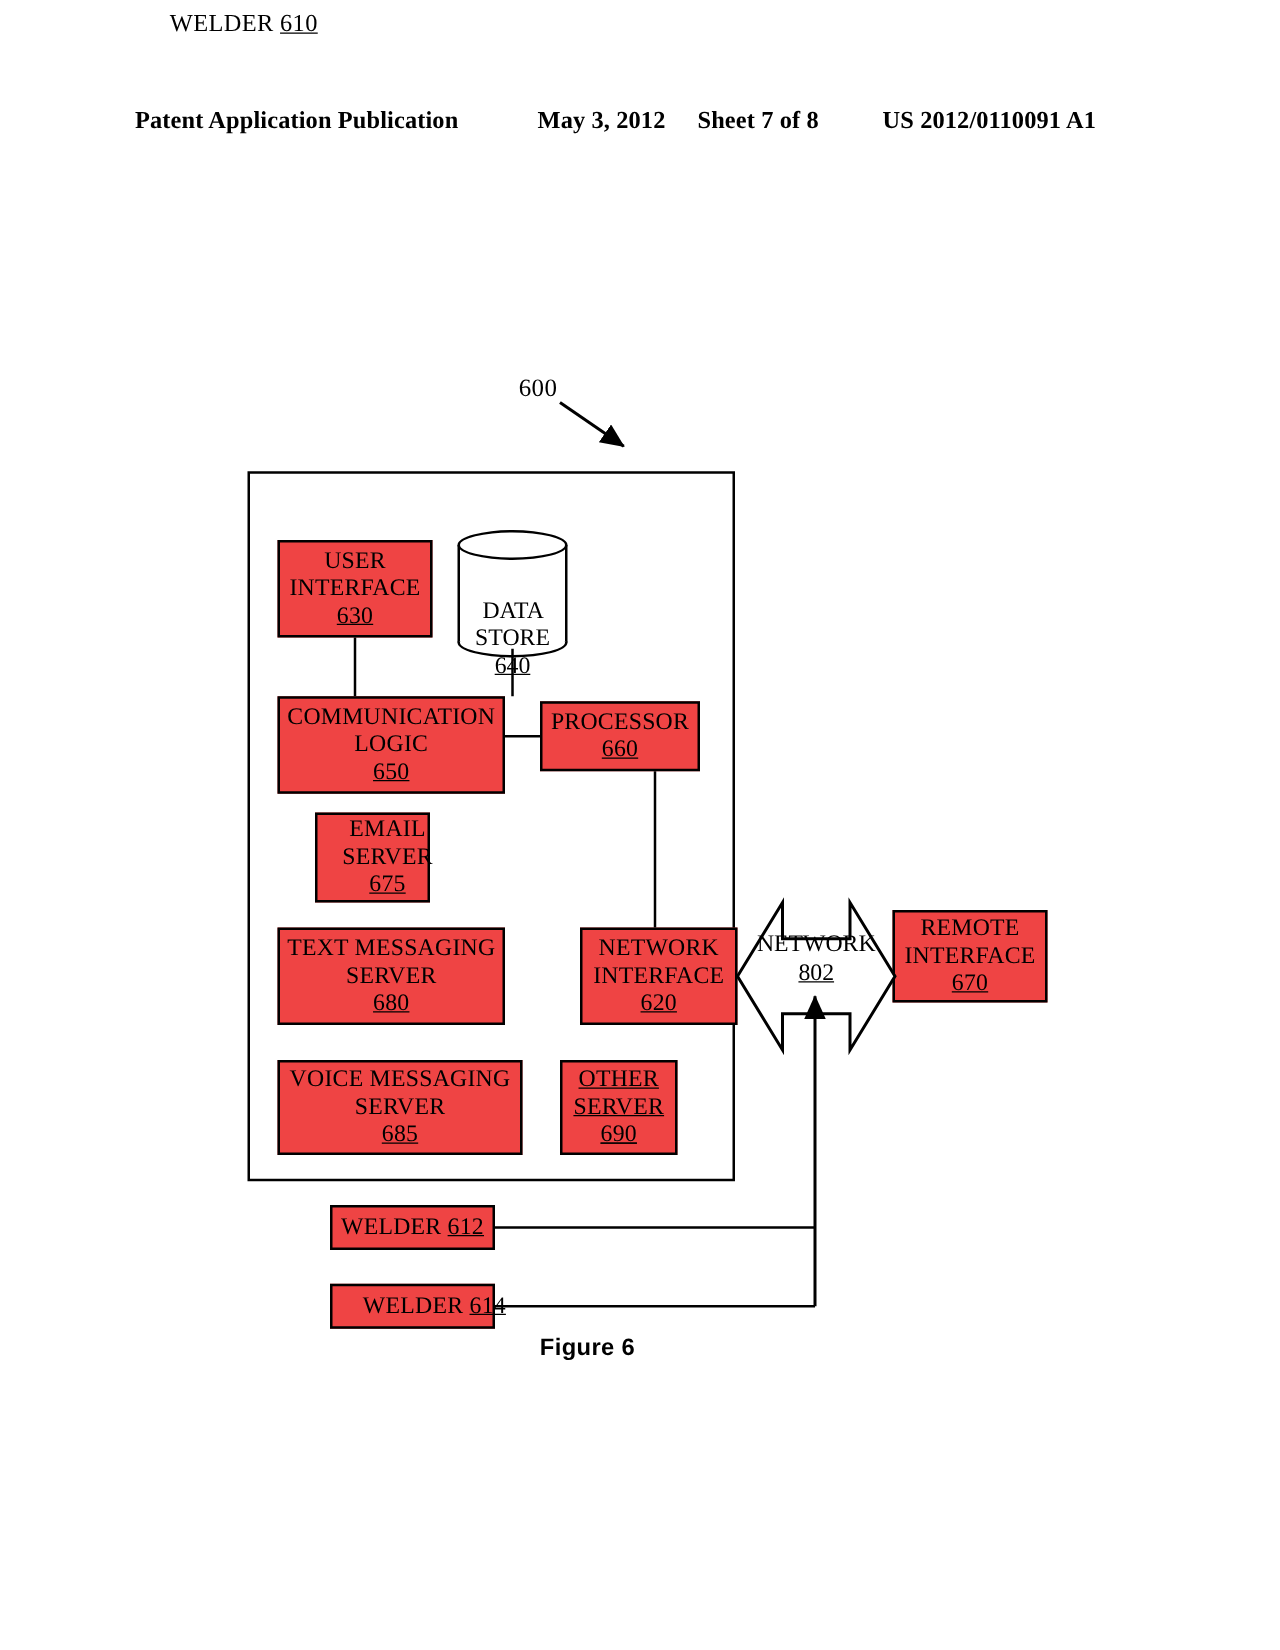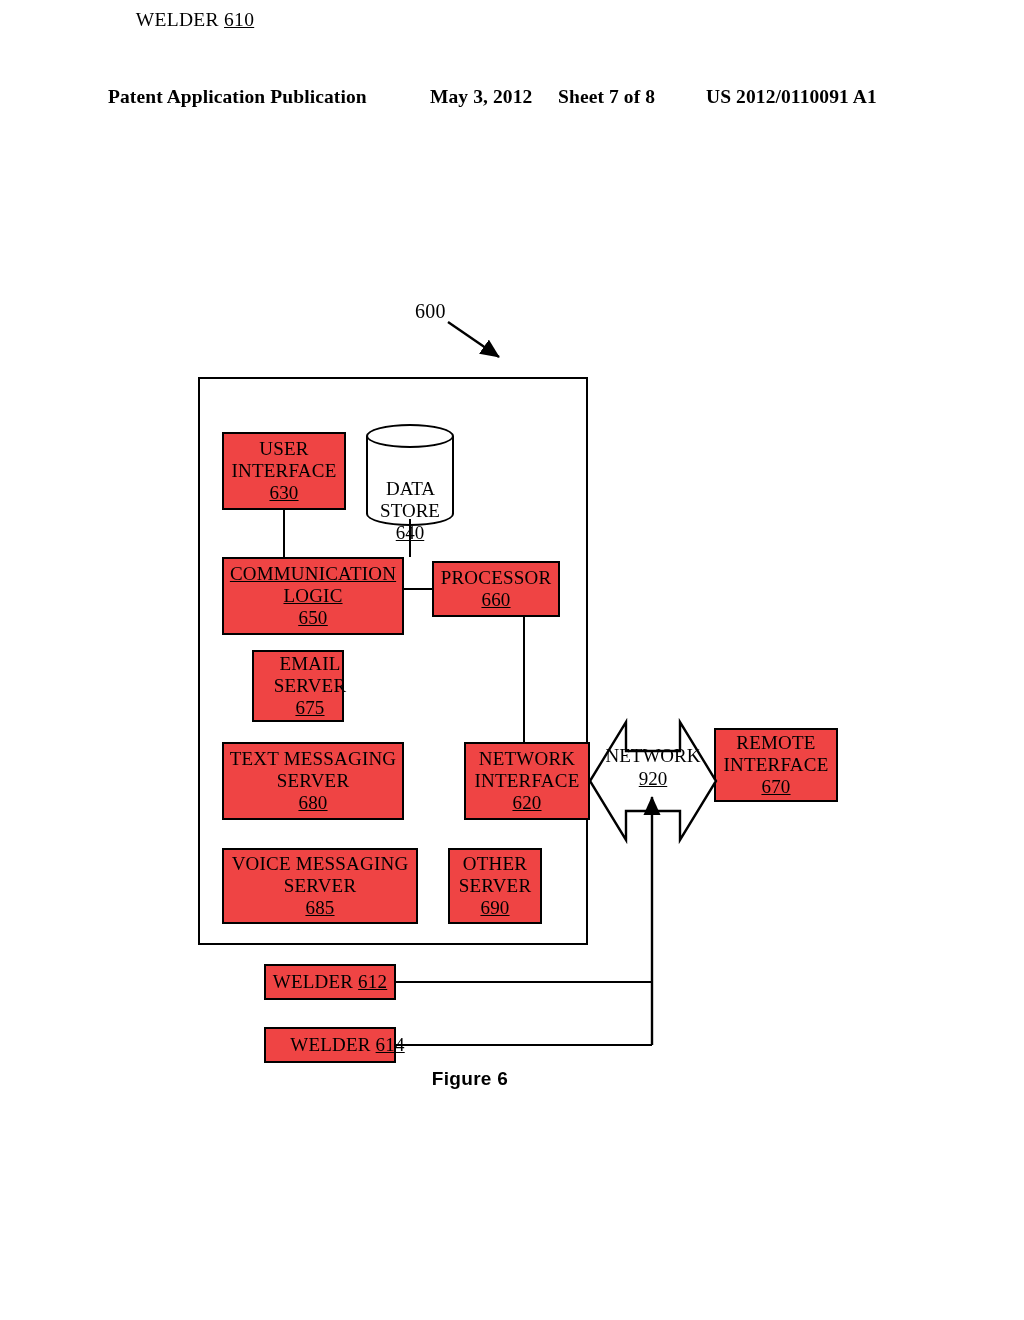--- a/index.html
+++ b/index.html
@@ -78,27 +78,27 @@
     left: 0;
     top: 9px;
     width: 390px;
     text-align: center;
     font-size: 19.5px;
     letter-spacing: 0.3px;
   }
 
   
   #box-user-interface { left: 222px; top: 432px;  width: 124px; height: 78px; }
-  #box-comm-logic     { left: 222px; top: 557px;  width: 182px; height: 78px; text-decoration: underline; }
+  #box-comm-logic     { left: 222px; top: 557px;  width: 182px; height: 78px; }
   #box-processor      { left: 432px; top: 561px;  width: 128px; height: 56px; }
   #box-email-server   { left: 252px; top: 650px;  width: 92px;  height: 72px; padding-left: 24px; }
   #box-text-server    { left: 222px; top: 742px;  width: 182px; height: 78px; }
   #box-network-iface  { left: 464px; top: 742px;  width: 126px; height: 78px; }
   #box-voice-server   { left: 222px; top: 848px;  width: 196px; height: 76px; }
-  #box-other-server   { left: 448px; top: 848px;  width: 94px;  height: 76px; }
+  #box-other-server   { left: 448px; top: 848px;  width: 94px;  height: 76px; text-decoration: underline; }
   #box-remote-iface   { left: 714px; top: 728px;  width: 124px; height: 74px; }
   #box-welder-612     { left: 264px; top: 964px;  width: 132px; height: 36px;
                         font-size: 19px; }
   #box-welder-614     { left: 264px; top: 1027px; width: 132px; height: 36px;
                         font-size: 19px; padding-left: 35px; }
   #box-welder-612 .ln, #box-welder-614 .ln { white-space: nowrap; }
 
   
   #cyl-data-store {
     position: absolute;
@@ -280,21 +280,21 @@
   <div class="box" id="box-welder-612">
     <span class="ln"><span>WELDER</span> <span class="num">612</span></span>
   </div>
 
   <div class="box" id="box-welder-614">
     <span class="ln"><span>WELDER</span> <span class="num">614</span></span>
   </div>
 
   <div id="network-label">
     <span class="ln">NETWORK</span>
-    <span class="ln num">920</span>
+    <span class="ln num">802</span>
   </div>
 
   <svg id="overlay" viewBox="0 0 1024 1320">
     <defs>
       <marker id="arrowhead" markerWidth="9" markerHeight="9" refX="7.6" refY="3.6" orient="auto" markerUnits="strokeWidth">
         <path d="M0,0 L8,3.6 L0,7.2 z" fill="#000"></path>
       </marker>
     </defs>
 
     <line x1="448" y1="322" x2="499" y2="357" stroke="#000" stroke-width="2.4" marker-end="url(#arrowhead)"></line>

